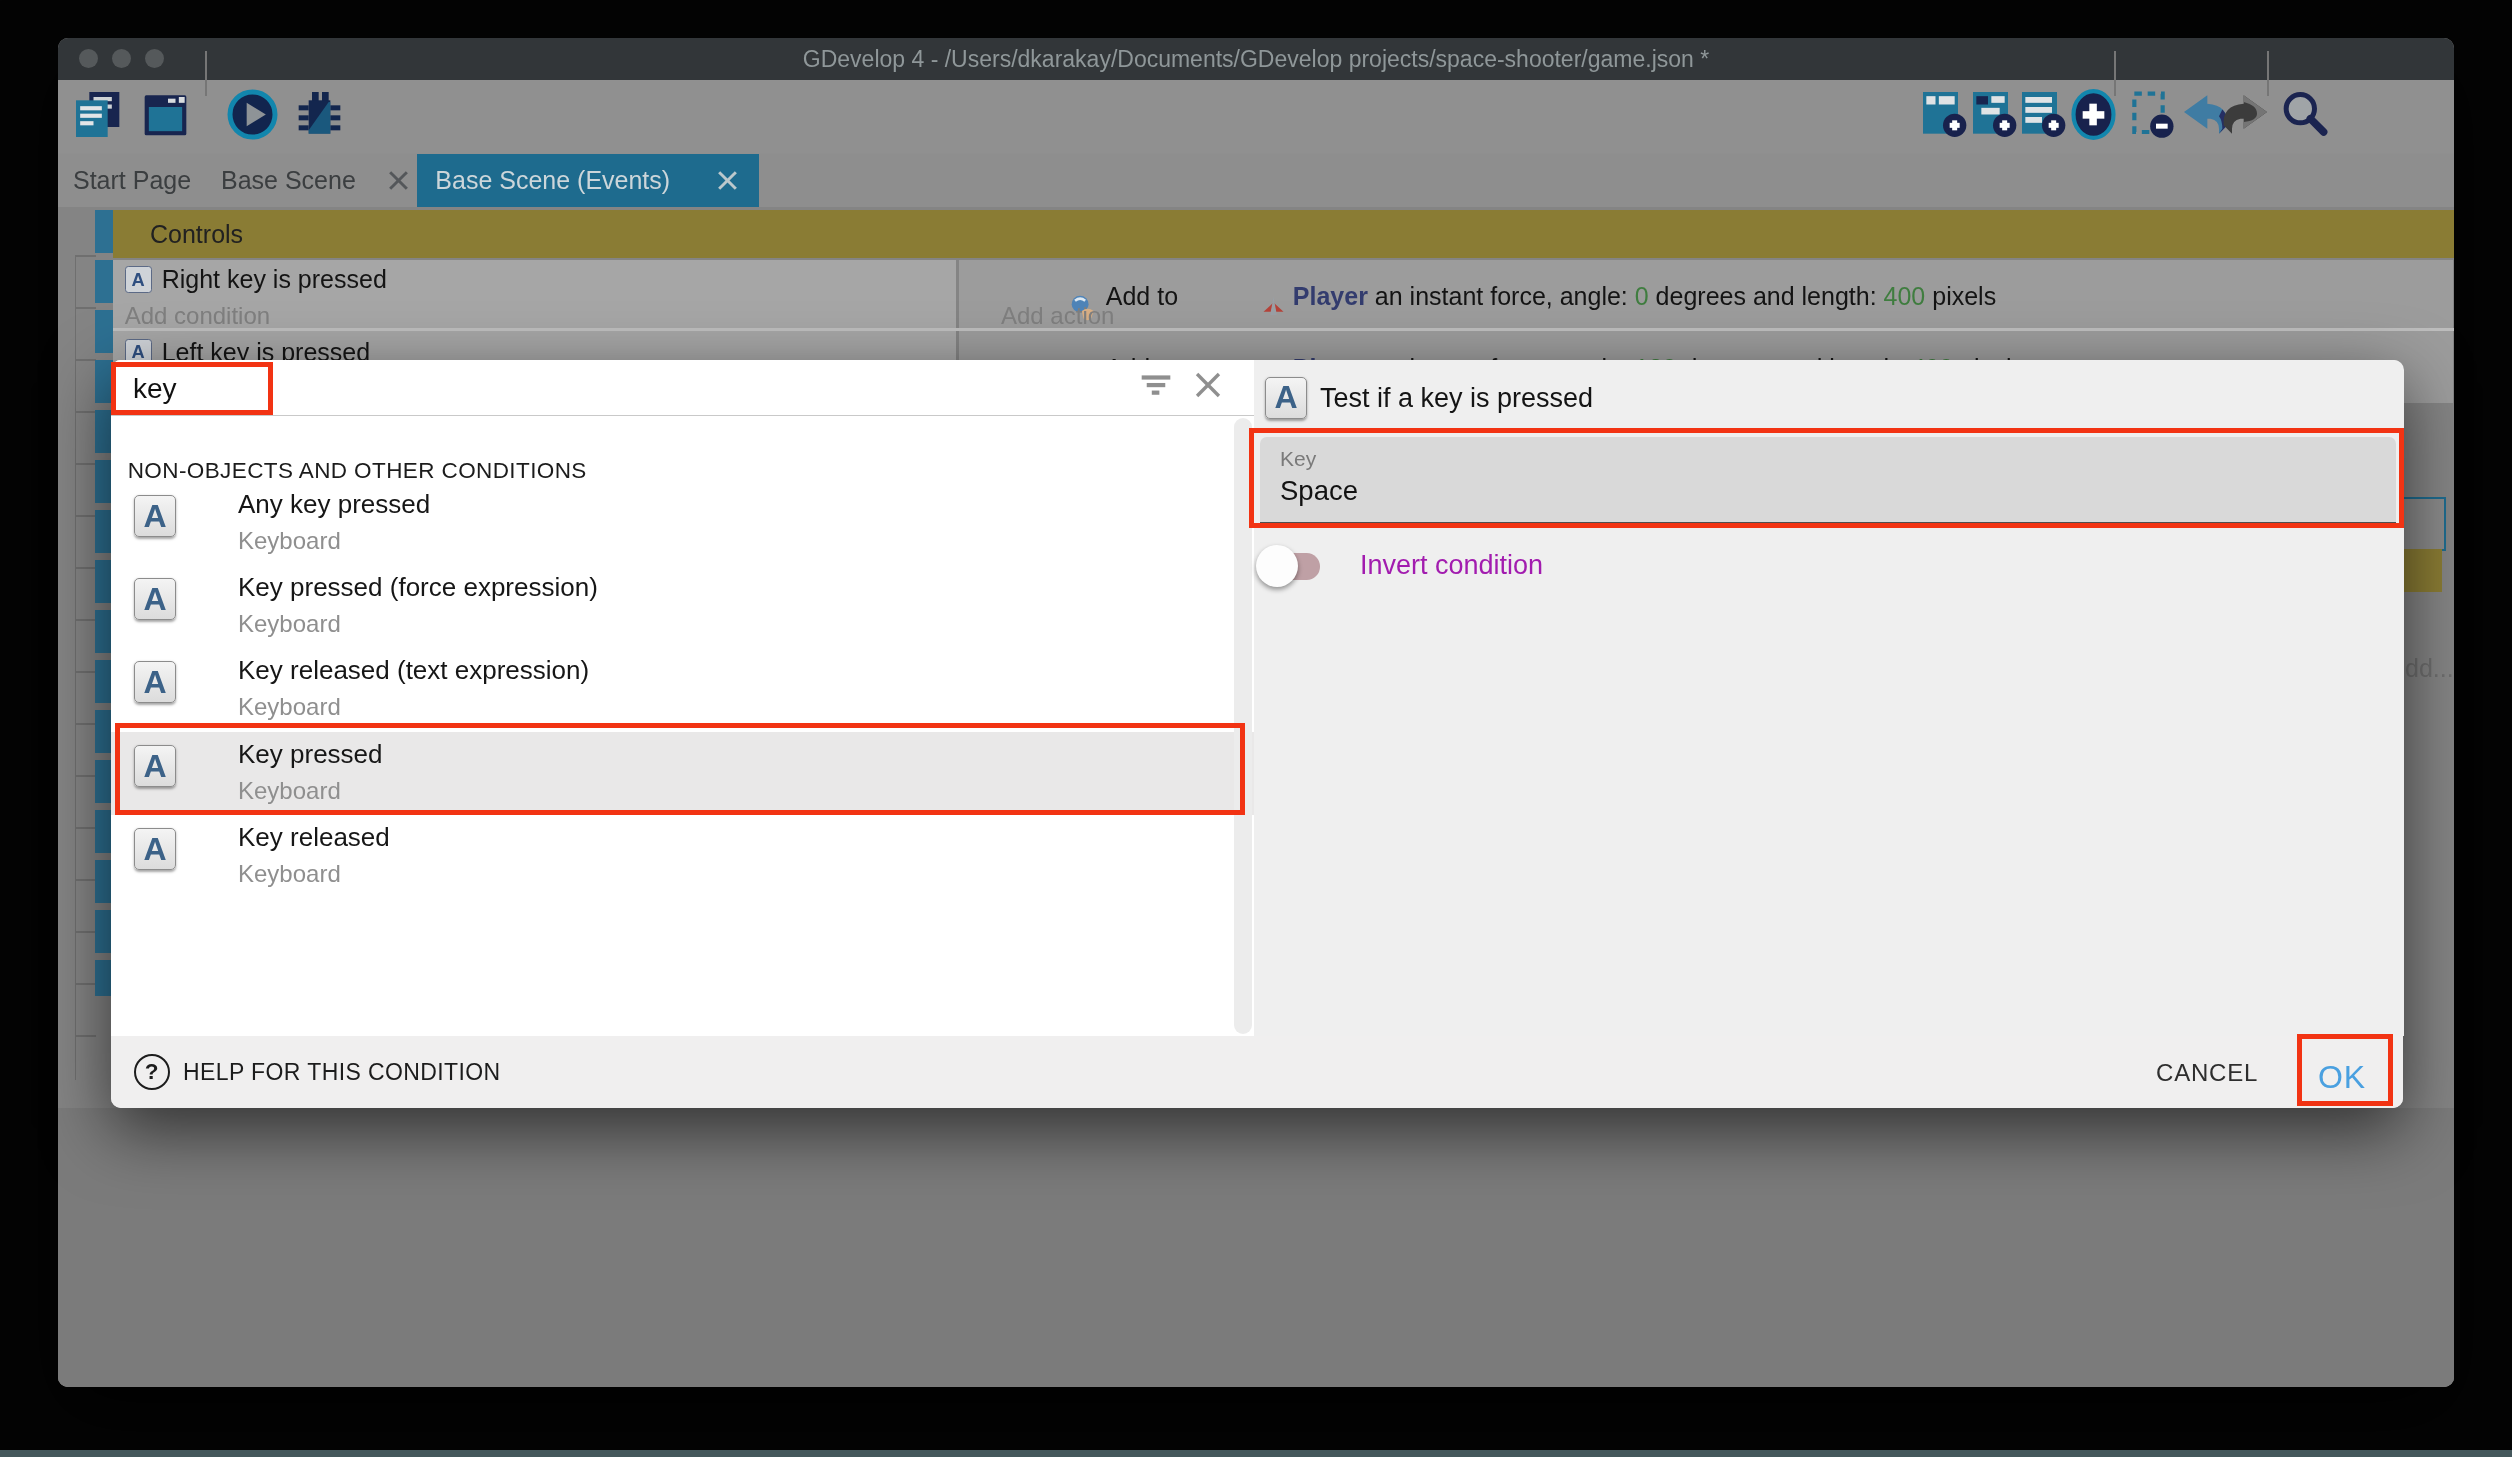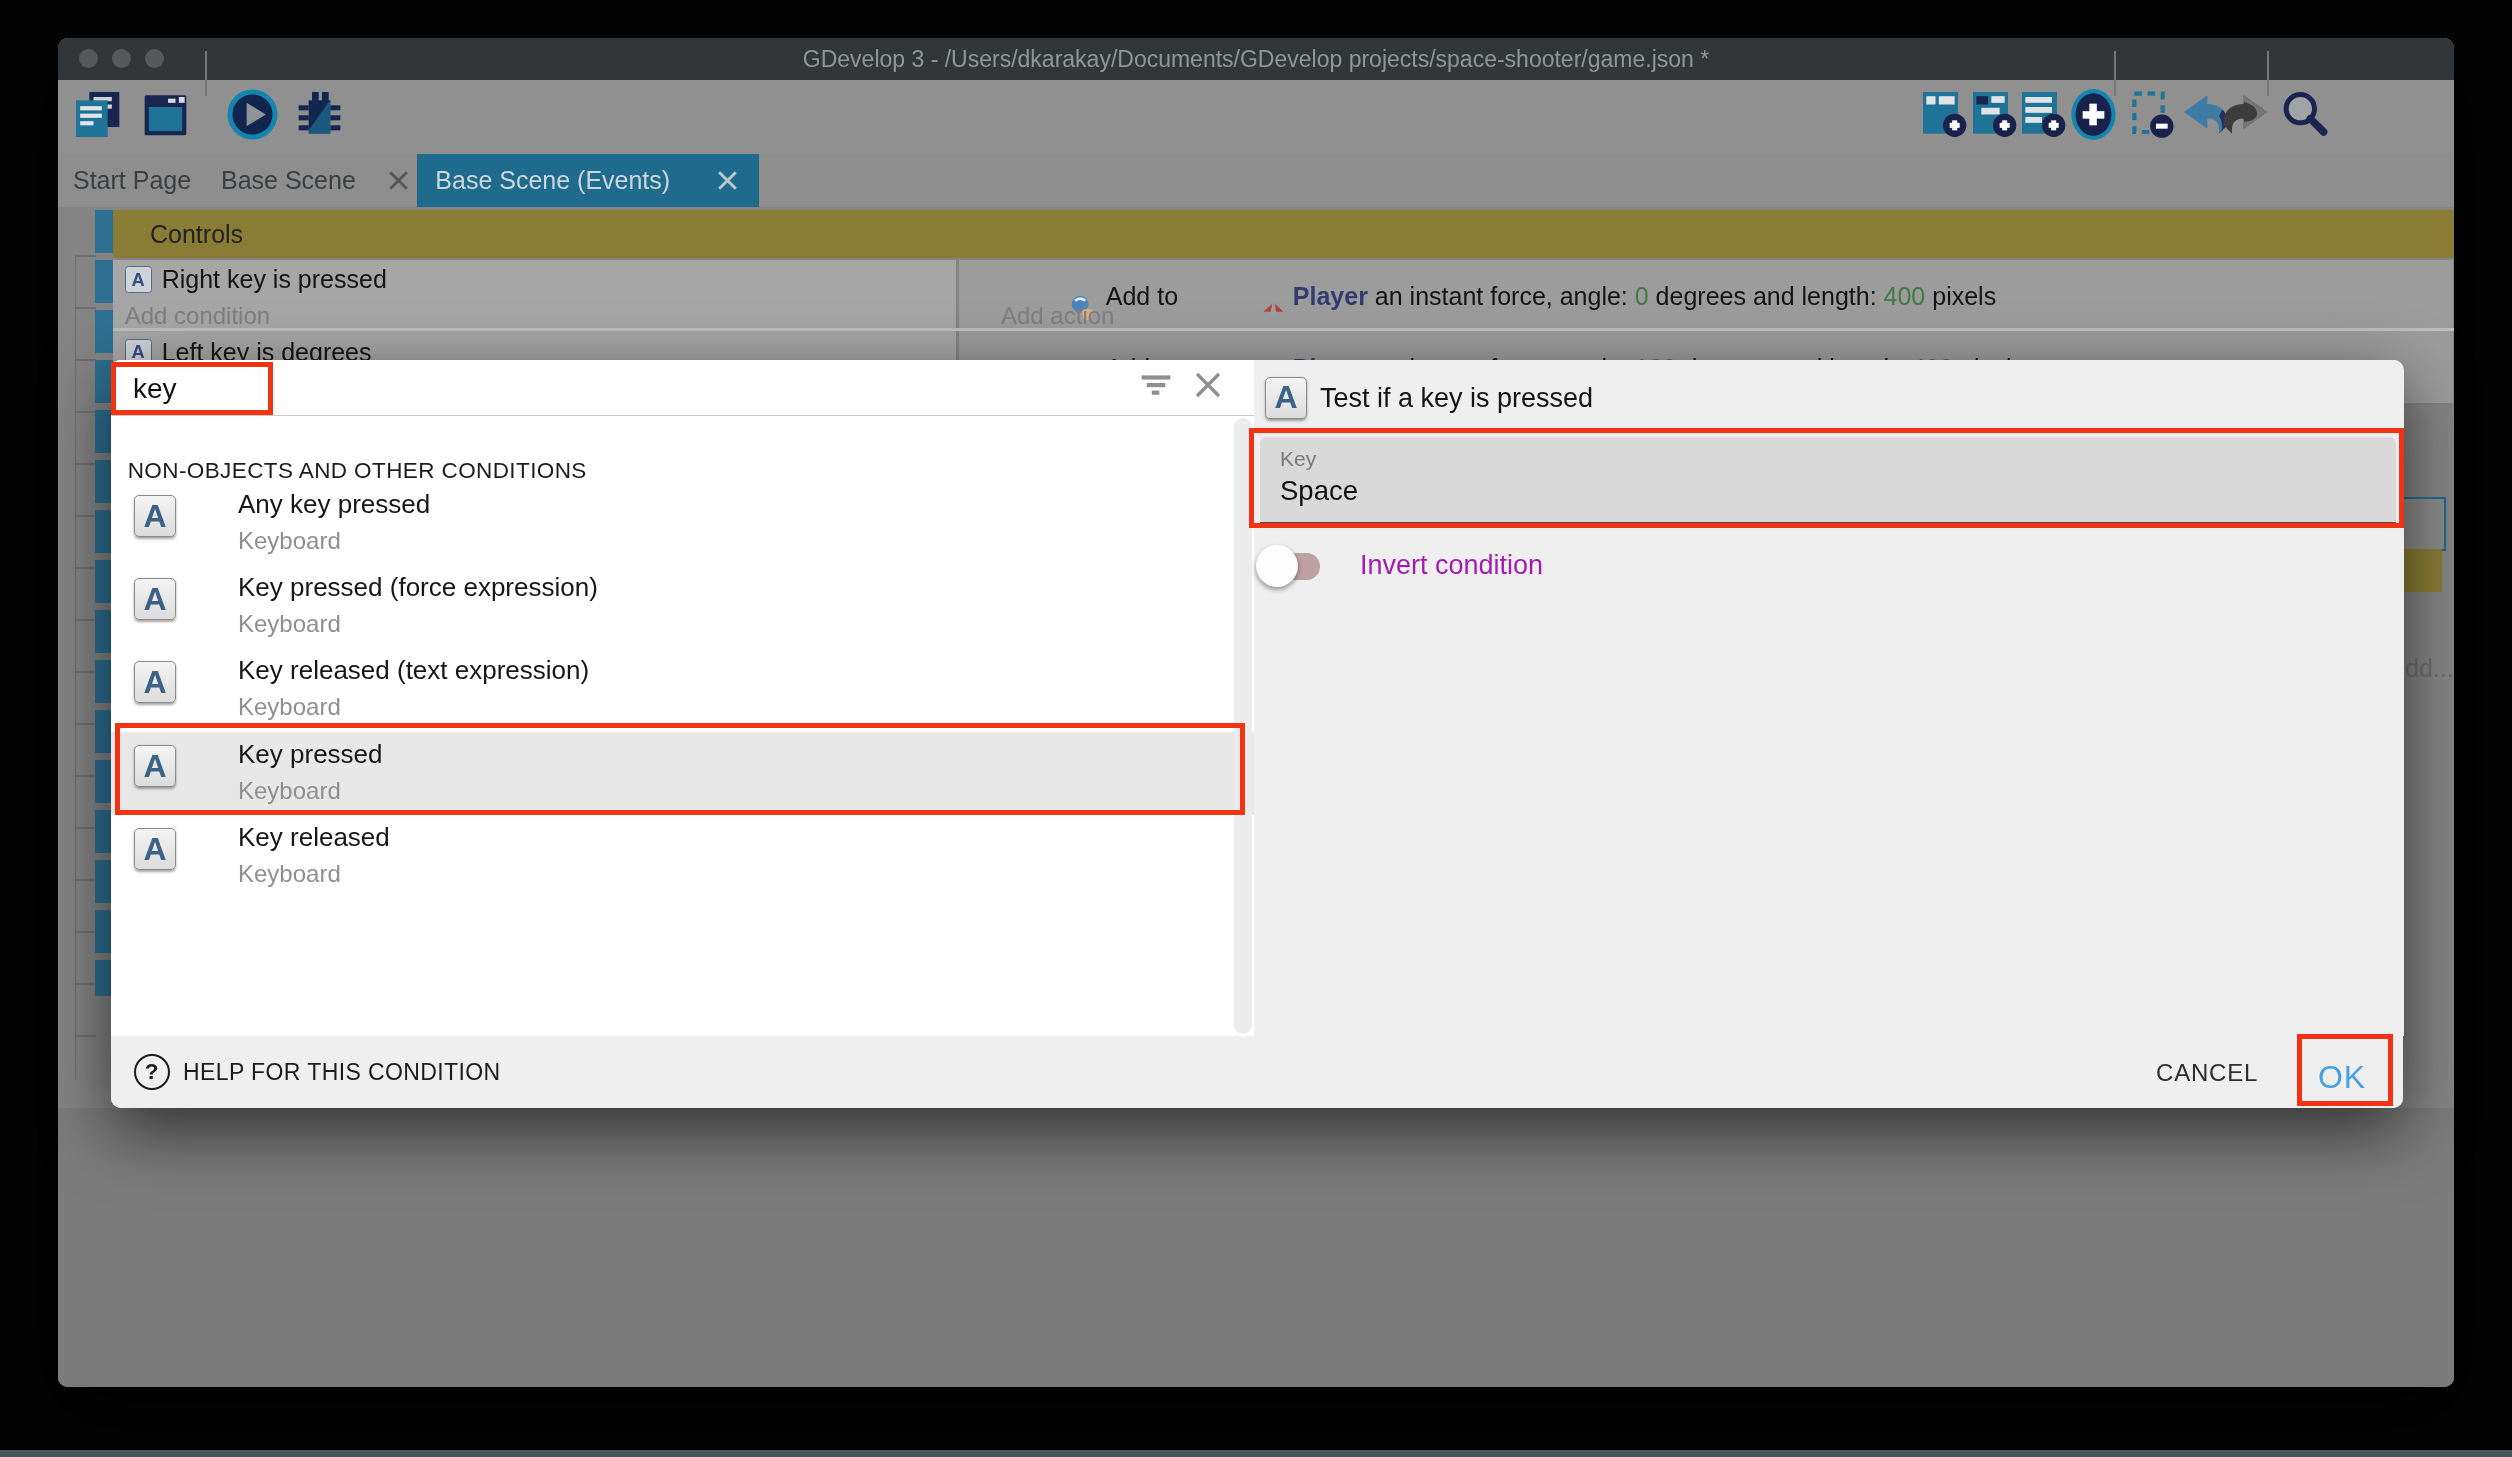--- a/index.html
+++ b/index.html
@@ -91,21 +91,21 @@
   .bottom-strip{left:0;top:1450px;width:2512px;height:7.5px;background:#45585c;}
 </style>
 </head>
 <body>
 
 <div id="screen">
 
   <div class="abs window">
 
     <div class="abs titlebar"></div>
-    <div class="abs win-title">GDevelop 3 - /Users/dkarakay/Documents/GDevelop projects/space-shooter/game.json *</div>
+    <div class="abs win-title">GDevelop 4 - /Users/dkarakay/Documents/GDevelop projects/space-shooter/game.json *</div>
     <div class="abs traffic" style="left:21px;"></div>
     <div class="abs traffic" style="left:54px;"></div>
     <div class="abs traffic" style="left:87px;"></div>
 
     <div class="abs toolbar"></div>
     <div class="abs tbtn" style="left:11.7px;top:49px;">
       <span>
         <svg width="55" height="55" viewBox="0 0 66 66">
           <rect x="22" y="6" width="36" height="42" fill="#18254f"></rect>
           <rect x="27" y="12" width="22" height="5" fill="#cfd3d6"></rect>
@@ -285,21 +285,21 @@
         <span class="num-green">400</span>
         <span> pixels</span>
       </div>
       <div class="ev-ph" style="position:absolute;left:42px;top:42px;">Add action</div>
     </div>
     <div class="abs row-sep" style="top:290px;"></div>
 
     <div class="abs cond-cell" style="top:293px;height:72px;">
       <div class="ev-line" style="position:absolute;left:11.7px;top:6.7px;">
         <span class="kbd-sm">A</span>
-        <span>Left key is degrees</span>
+        <span>Left key is pressed</span>
       </div>
       <div class="ev-ph" style="position:absolute;left:11.7px;top:45px;">Add condition</div>
     </div>
     <div class="abs act-cell" style="top:293px;height:72px;">
       <div class="ev-line" style="position:absolute;left:42px;top:6.7px;">
         <span style="margin-right:8.3px;">
           <svg width="27" height="27" viewBox="0 0 32 32">
             <circle cx="12" cy="12" r="10" fill="#4f84b8"></circle>
               <path d="M6 8 q6 -5 12 0" stroke="#dce8f2" stroke-width="3" fill="none"></path>
             <path d="M14 20 q7 -5 14 0 l-3 9 q-5 4 -9 0 Z" fill="#d9af85"></path>

